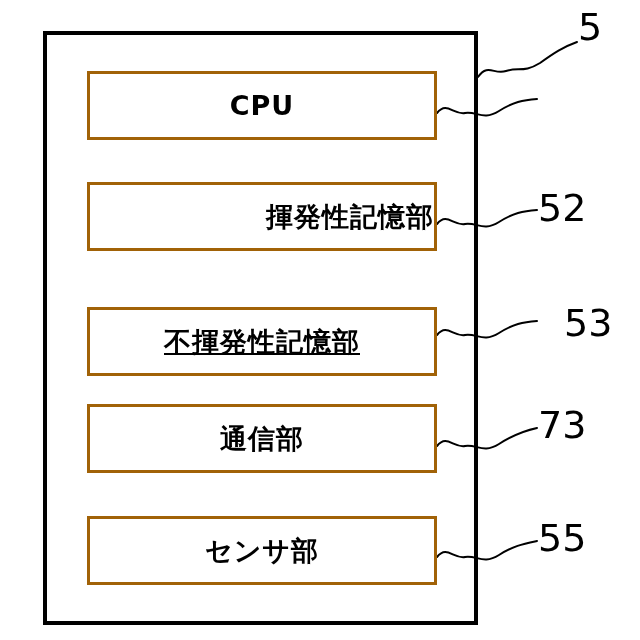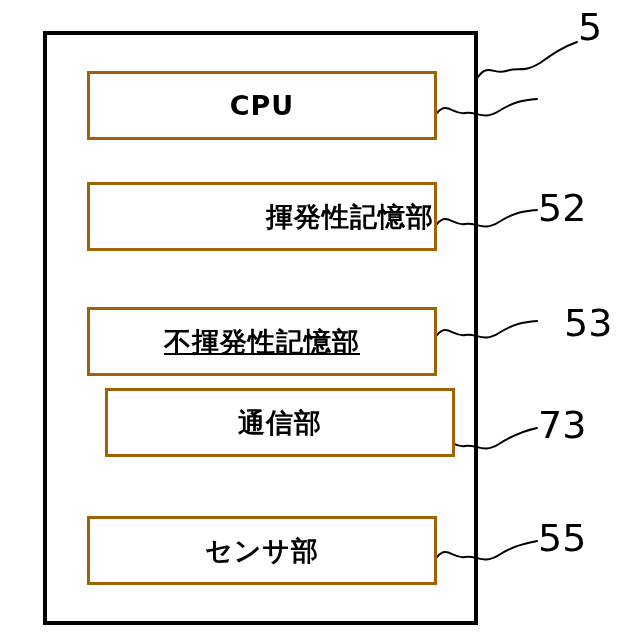--- a/index.html
+++ b/index.html
@@ -38,21 +38,21 @@
     justify-content: center;
     font-size: 27px;
     font-weight: 600;
     letter-spacing: 1px;
     color: #000000;
     white-space: nowrap;
   }
   .block.b-cpu   { top: 71px; }
   .block.b-vmem  { top: 182px; justify-content: flex-end; }
   .block.b-nvmem { top: 307px; text-decoration: underline; }
-  .block.b-comm  { top: 388px; margin-left: 18px; }
+  .block.b-comm  { top: 404px; }
   .block.b-sens  { top: 516px; text-align: right; }
 
   .ref-label {
     position: absolute;
     font-size: 38px;
     font-weight: 400;
     line-height: 1;
     color: #000000;
   }
   .rl-5  { left: 578px; top: 8px; }

